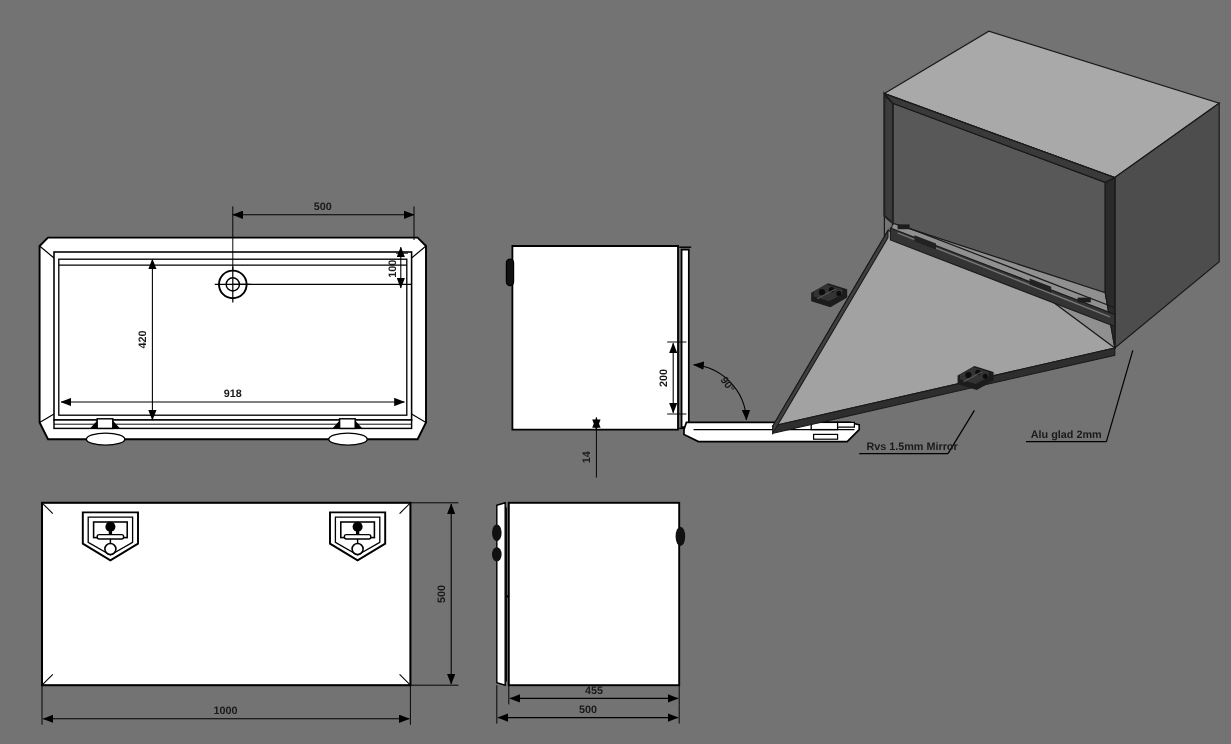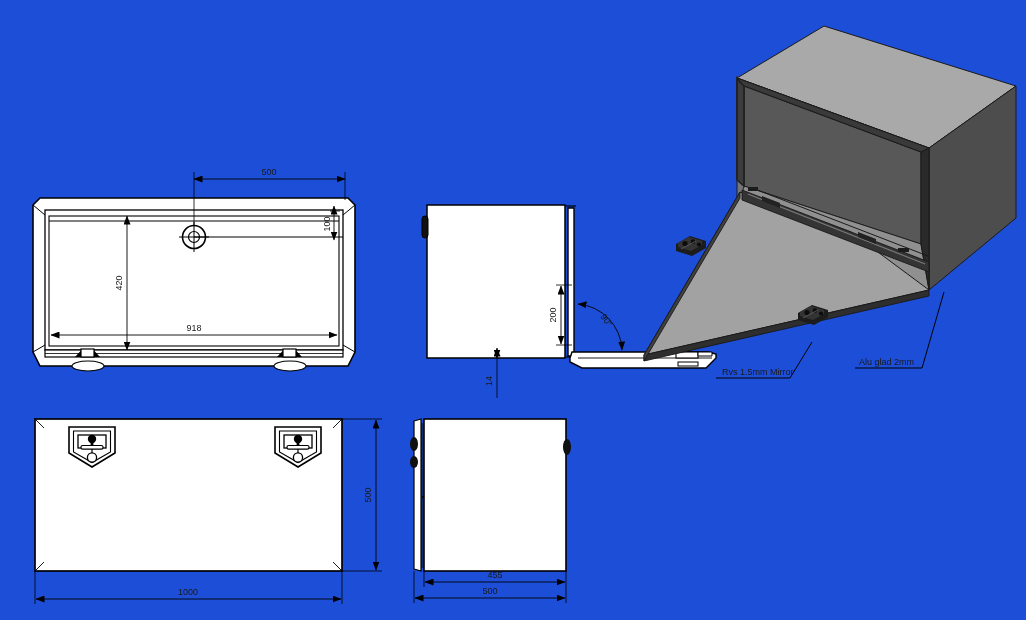--- a/index.html
+++ b/index.html
@@ -1,18 +1,18 @@
 <!DOCTYPE html>
 <html><head>
 <meta charset="utf-8">
 <style>
   html,body{margin:0;padding:0;background:#ffffff;}
   body{width:1026px;height:620px;overflow:hidden;
        font-family:"Liberation Sans","DejaVu Sans",sans-serif;}
-  #sheet{position:relative;width:1026px;height:620px;background:#1d4ed8;}
+  #sheet{position:relative;width:1026px;height:620px;background:#737373;font-weight:bold;}
   svg{display:block;}
   .dimtxt{font-family:"Liberation Sans","DejaVu Sans",sans-serif;
           font-size:9px;fill:#1a1a1a;}
   .notetxt{font-family:"Liberation Sans","DejaVu Sans",sans-serif;
           font-size:9px;fill:#1a1a1a;}
 </style>
 </head>
 <body>
 
 <div id="sheet">

